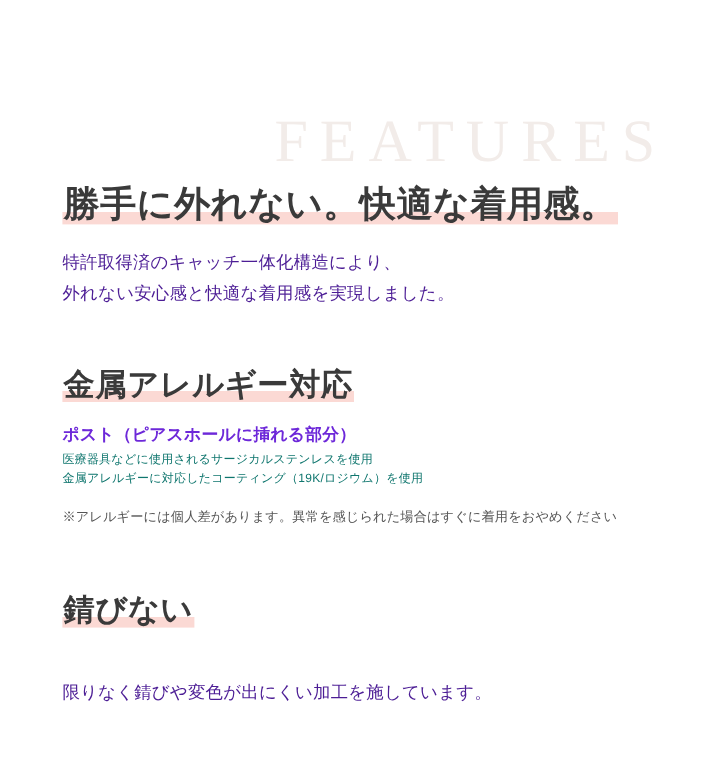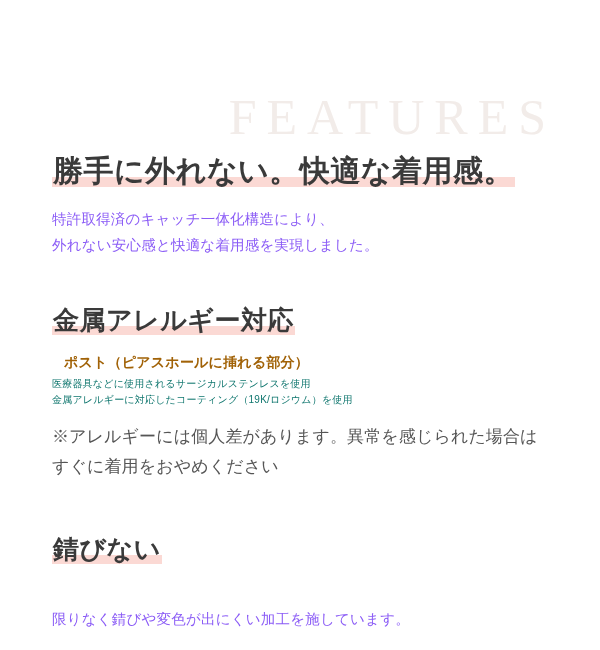--- a/index.html
+++ b/index.html
@@ -60,47 +60,47 @@
     background: linear-gradient(to top, #fbd9d4 0, #fbd9d4 9px, transparent 9px);
     padding: 0 1px;
   }
 
   .block-main { padding-top: 140px; }
   .block { margin-top: 0; }
 
   .body-text {
     font-size: 14.5px;
     line-height: 1.85;
-    color: #8b5cf6;
+    color: #4c1d95;
     margin: 14px 0 0 0;
     letter-spacing: 0.2px;
   }
   .body-text.tight {
     margin-top: 12px;
   }
 
   .label {
     font-size: 14px;
     font-weight: 700;
-    color: #a16207;
-    margin: 18px 0 4px 12px;
+    color: #6d28d9;
+    margin: 18px 0 4px 0;
     letter-spacing: 0.2px;
   }
   .label.first { margin-top: 16px; }
 
   .detail {
     font-size: 10px;
     line-height: 1.6;
     color: #0f766e;
     margin: 0;
     letter-spacing: 0.2px;
   }
 
   .note {
-    font-size: 17px;
+    font-size: 11px;
     line-height: 1.75;
     color: #555555;
     margin: 14px 0 0 0;
     letter-spacing: 0.1px;
   }
 
   .sec2 { margin-top: 44px; }
   .sec3 { margin-top: 50px; font-family: Liberation Serif, serif; }
   .heading-row { line-height: 1.1; }
 </style>

